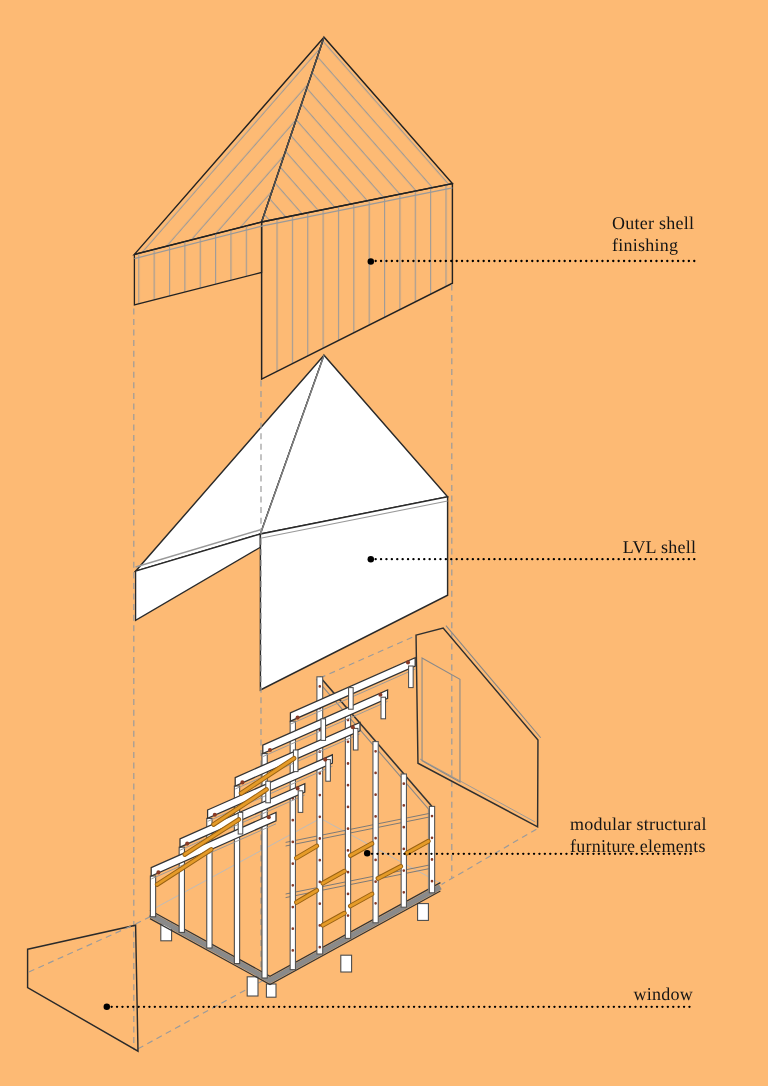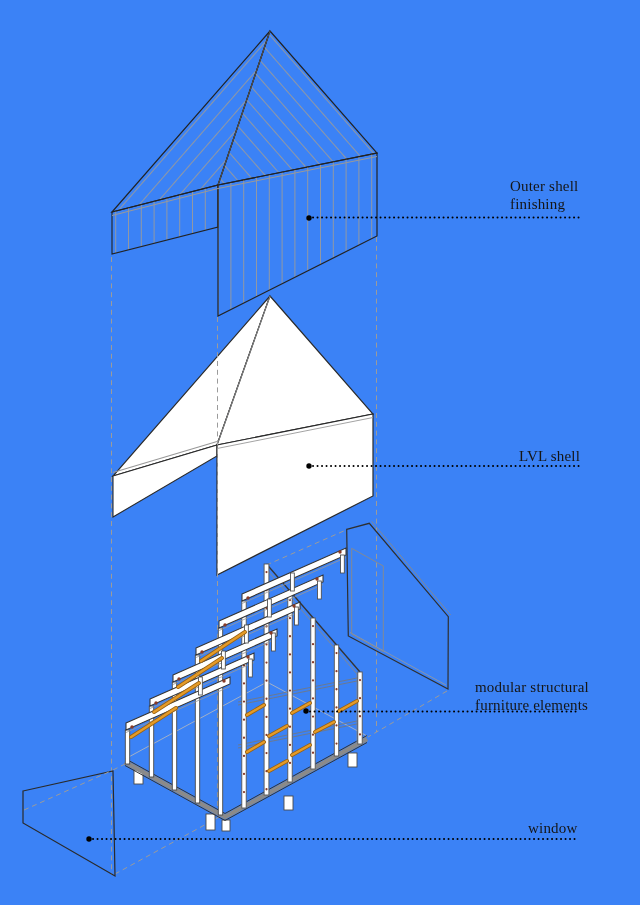--- a/index.html
+++ b/index.html
@@ -1,16 +1,16 @@
 <!DOCTYPE html>
 <html><head>
 <meta charset="utf-8">
 <style>
   html,body{margin:0;padding:0;background:#ffffff;}
-  .stage{position:relative;width:640px;height:905px;background:#3b82f6;overflow:hidden;
+  .stage{position:relative;width:640px;height:905px;background:#fdba74;overflow:hidden;
          font-family:"Liberation Serif", serif;}
   svg{position:absolute;left:0;top:0;}
   text{font-family:"Liberation Serif", serif;font-size:15px;fill:#151515;letter-spacing:.2px;}
 </style>
 </head>
 <body>
 
 <div class="stage">
 <svg width="640" height="905" viewBox="0 0 640 905">
 

